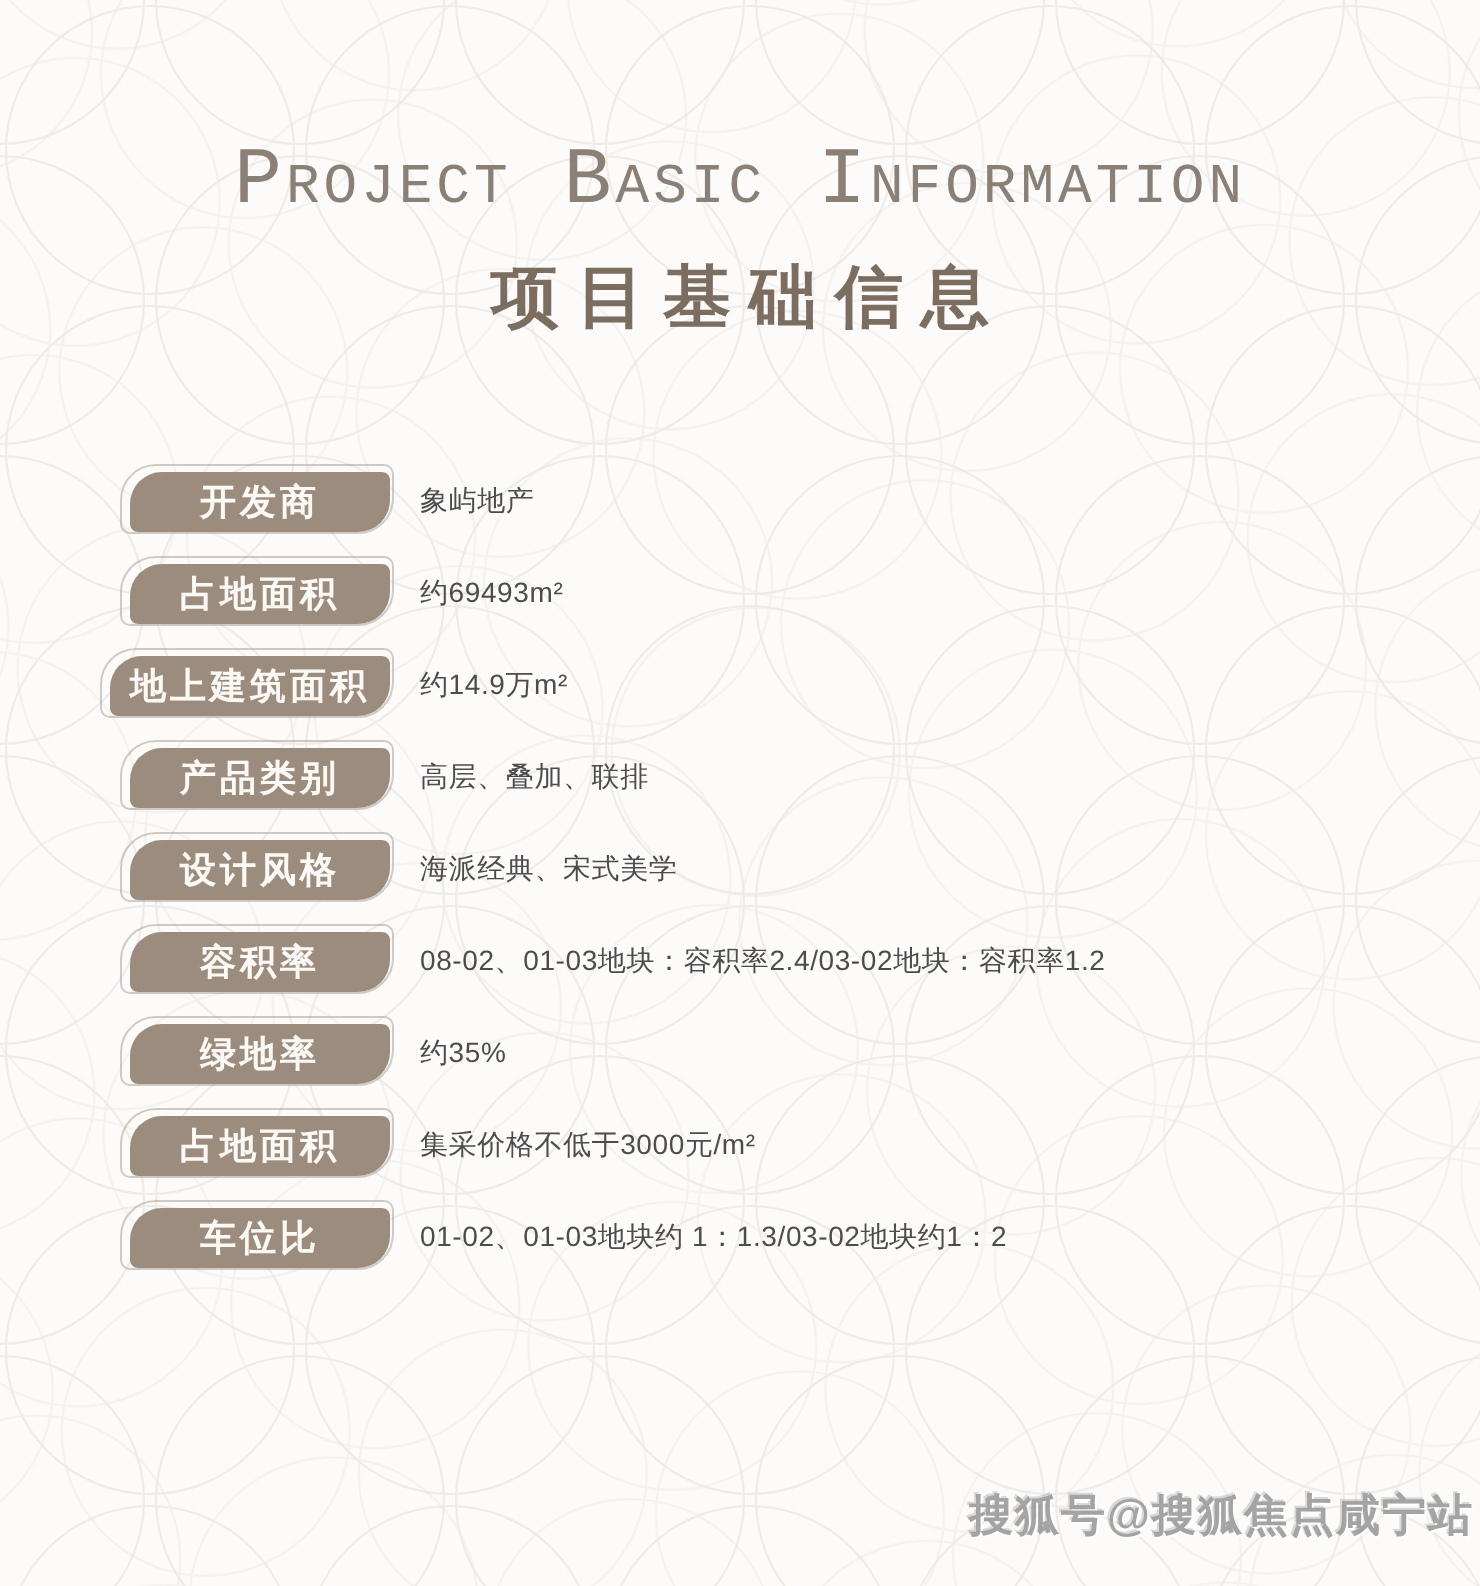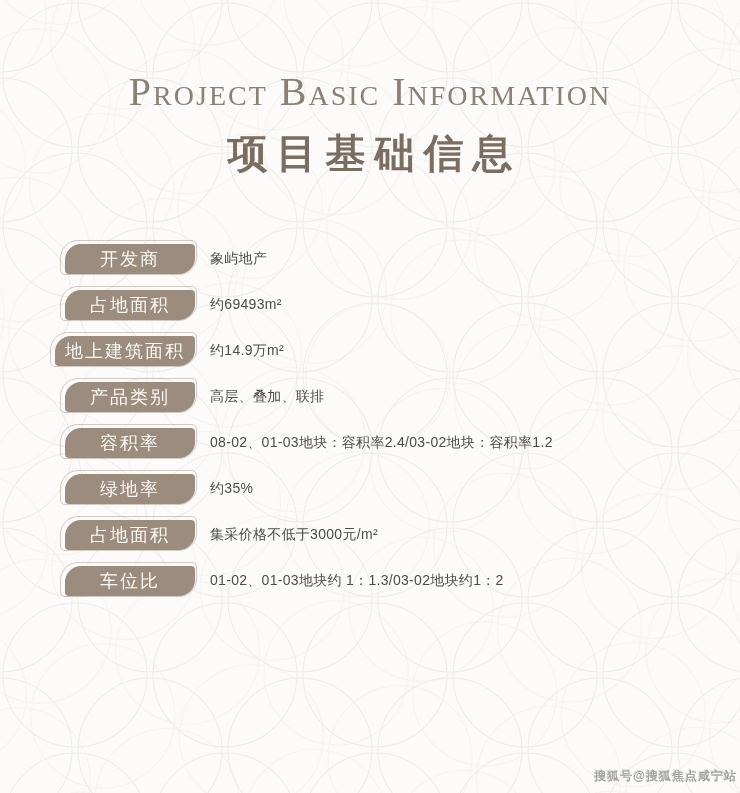--- a/index.html
+++ b/index.html
@@ -22,31 +22,31 @@
     position:absolute;top:0;left:0;z-index:0;pointer-events:none;
   }
   .page{
     position:relative;z-index:1;
     width:740px;height:793px;
     box-sizing:border-box;
     padding:70px 0 0 50px;
   }
   .header{text-align:center;padding-right:50px;}
   .title-en{
-    font-family:Liberation Serif, serif;
+    font-family:Liberation Mono, monospace;
     font-variant:small-caps;
     font-size:40px;
     letter-spacing:2px;
     color:var(--title-en);
     line-height:1.1;
   }
   .title-zh{
     margin-top:14px;
     font-family:"Liberation Serif",serif;
-    font-size:40px;
+    font-size:34px;
     font-weight:700;
     letter-spacing:9px;
     padding-left:9px;
     color:var(--title-zh);
     line-height:1.3;
   }
   .rows{margin-top:64px;}
   .row{
     display:flex;align-items:center;
     margin-bottom:16px;
@@ -58,21 +58,21 @@
   .badge{
     position:relative;
     min-width:130px;height:30px;
     box-sizing:border-box;
     display:flex;align-items:center;justify-content:center;
     padding:0 10px;
     background:var(--badge-bg);
     color:var(--badge-text);
     border-radius:16px 4px 16px 4px;
     font-family:"Liberation Serif",serif;
-    font-weight:400;
+    font-weight:700;
     font-size:18px;
     letter-spacing:2px;
     white-space:nowrap;
   }
   .badge::after{
     content:"";
     position:absolute;
     top:-4px;left:-5px;right:-2px;bottom:-1px;
     border:1px solid rgba(158,143,128,.45);
     border-radius:18px 5px 18px 5px;
@@ -80,22 +80,22 @@
   }
   .value{
     margin-left:15px;
     font-size:14px;
     color:var(--value-text);
     letter-spacing:.3px;
     white-space:nowrap;
   }
   .watermark{
     position:absolute;
-    right:3px;bottom:8px;
-    font-size:12px;
+    right:3px;bottom:20px;
+    font-size:22px;
     font-weight:700;
     letter-spacing:1px;
     color:var(--watermark);
     opacity:.8;
     text-shadow:1px 1px 0 #ffffff,-1px -1px 0 rgba(110,110,110,.3);
     z-index:2;
   }
 </style>
 </head>
 <body>
@@ -153,20 +153,28 @@
 
   <div class="row">
     <div class="badge-wrap">
       <div class="badge">
         <span class="badge-text">产品类别</span>
       </div>
     </div>
     <div class="value">高层、叠加、联排</div>
   </div>
 
+  <div class="row">
+    <div class="badge-wrap">
+      <div class="badge">
+        <span class="badge-text">设计风格</span>
+      </div>
+    </div>
+    <div class="value">海派经典、宋式美学</div>
+  </div>
 
 
   <div class="row">
     <div class="badge-wrap">
       <div class="badge">
         <span class="badge-text">容积率</span>
       </div>
     </div>
     <div class="value">08-02、01-03地块：容积率2.4/03-02地块：容积率1.2</div>
   </div>

